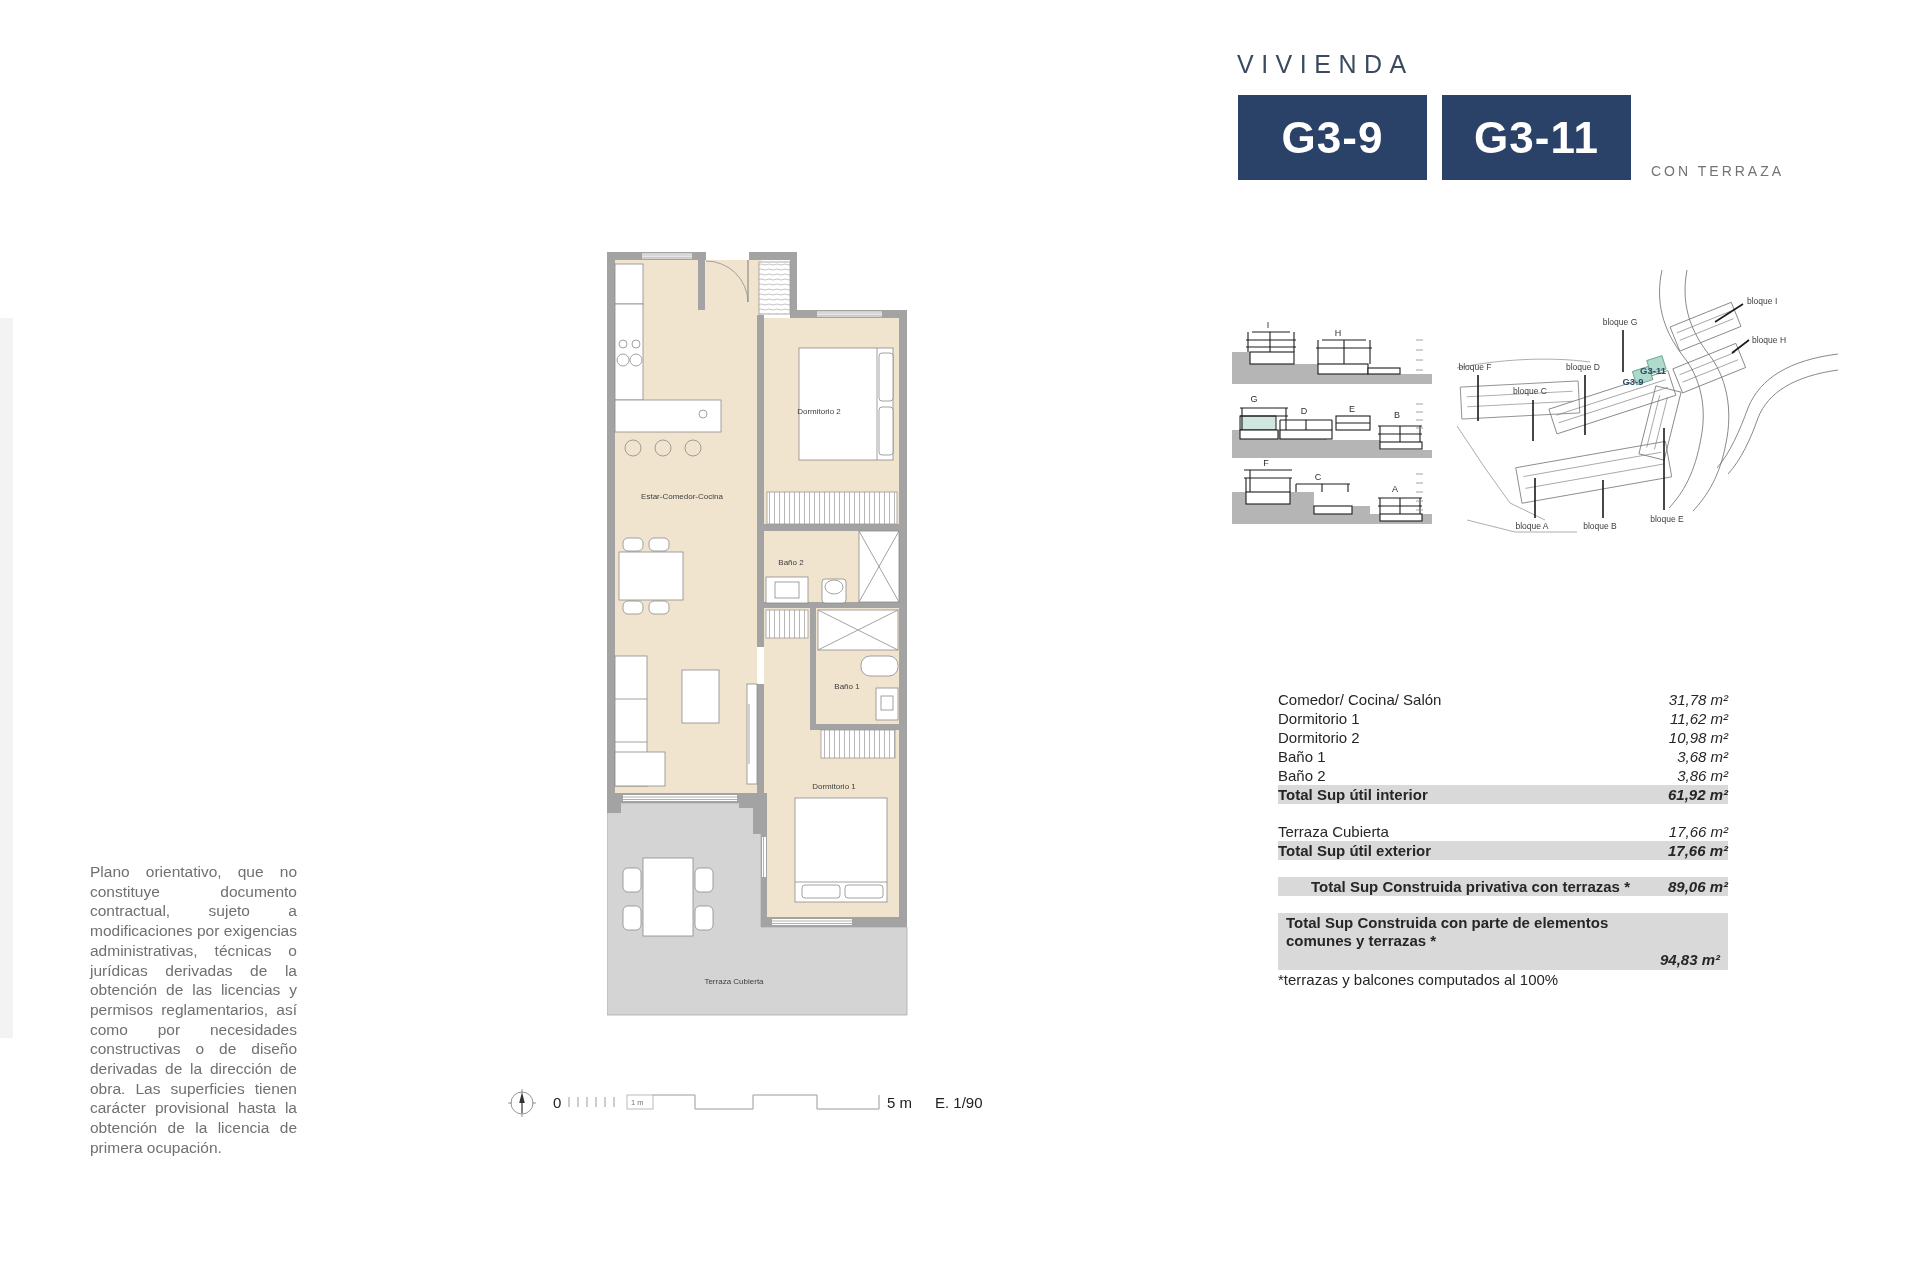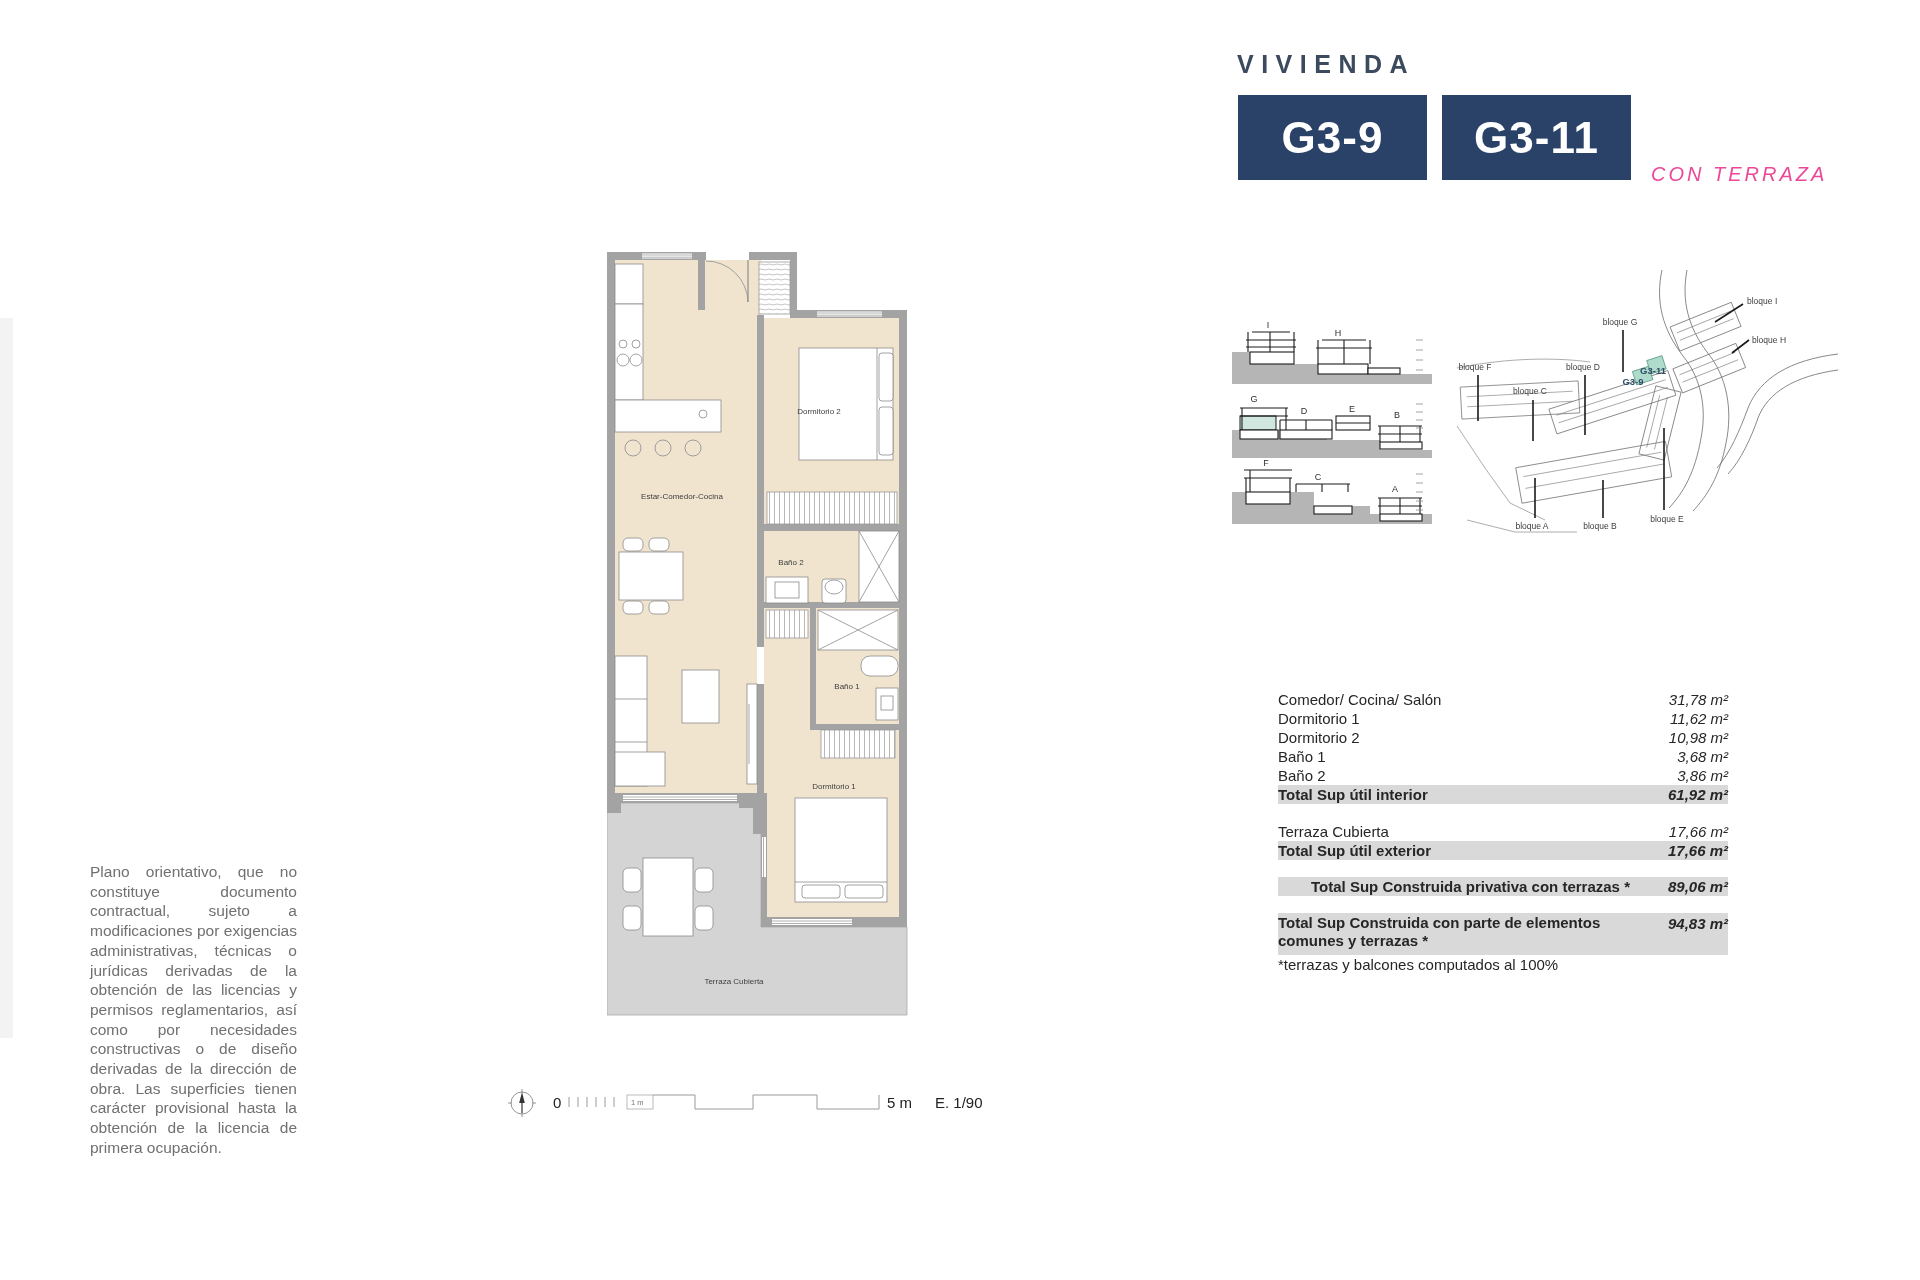--- a/index.html
+++ b/index.html
@@ -1,41 +1,41 @@
 <!DOCTYPE html>
 <html><head>
 <meta charset="utf-8">
 <style>
   html,body{margin:0;padding:0;background:#fff;}
   #canvas{position:relative;width:1920px;height:1280px;background:#ffffff;overflow:hidden;
           font-family:"Liberation Sans", sans-serif;}
   .abs{position:absolute;}
 
   
-  .viv-title{left:1237px;top:50px;font-size:25px;letter-spacing:7.5px;color:#3b4a5e;font-weight:700;}
+  .viv-title{left:1237px;top:50px;font-size:25px;letter-spacing:7.5px;color:#3b4a5e;font-weight:400;}
   .badge{width:189px;height:85px;background:#2b4268;color:#fff;font-weight:700;font-size:44px;
          display:flex;align-items:center;justify-content:center;letter-spacing:1px;}
   .badge1{left:1238px;top:95px;}
   .badge2{left:1442px;top:95px;}
-  .subtitle{left:1651px;top:163px;font-size:20px;letter-spacing:3px;color:#ec4899;font-weight:400;font-style:italic;}
+  .subtitle{left:1651px;top:163px;font-size:14px;letter-spacing:3px;color:#737373;font-weight:400;}
 
   
   .leftstrip{left:0;top:318px;width:13px;height:720px;background:#f3f3f3;}
 
   
   .disclaimer{left:90px;top:862px;width:207px;font-size:15.5px;line-height:19.7px;color:#707070;
               text-align:justify;}
 
   
   .areas{left:1278px;top:690px;width:450px;font-size:15px;color:#262626;}
   .arow{display:flex;justify-content:space-between;height:19px;line-height:19px;}
   .arow .lab{white-space:nowrap;}
   .arow .val{text-align:right;white-space:nowrap;font-style:italic;}
   .arow.total{background:#d9d9d9;font-weight:700;}
-  .arow.big{height:auto;min-height:40px;padding:1px 0;}
+  .arow.big{height:auto;min-height:40px;padding:1px 8px;flex-direction:column;}
   .arow.big .lab{white-space:normal;width:330px;line-height:18px;}
   .mt18{margin-top:18px;}
   .mt17{margin-top:17px;padding-left:33px;}
   .note{height:19px;line-height:19px;}
 
   
   svg text{font-family:"Liberation Sans", sans-serif;}
   .planlbl{font-size:8px;fill:#3d3d3d;}
   .seclbl{font-size:9px;fill:#2e2e2e;}
   .sitelbl{font-size:8.5px;fill:#3c3c3c;}

